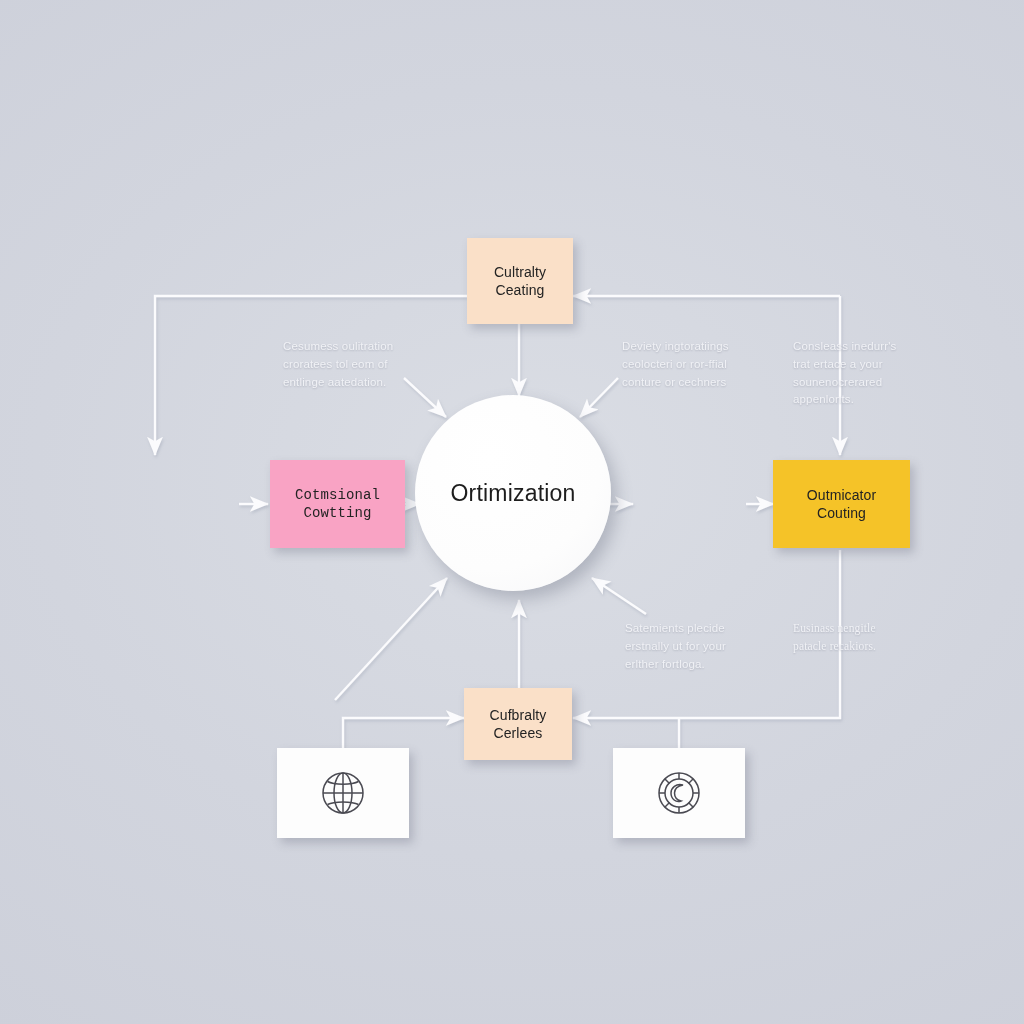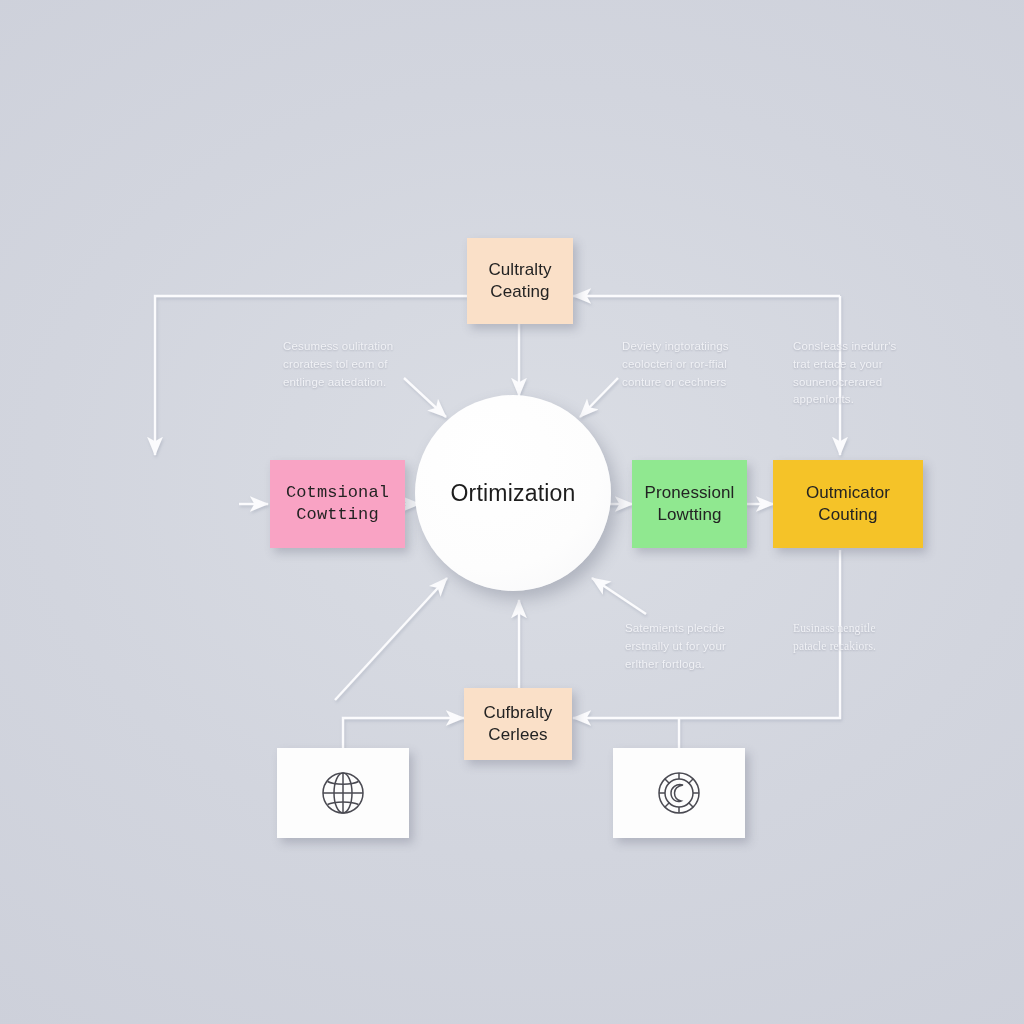--- a/index.html
+++ b/index.html
@@ -33,21 +33,21 @@
 
   
   .node {
     position: absolute;
     box-sizing: border-box;
     display: flex;
     align-items: center;
     justify-content: center;
     text-align: center;
     color: #232323;
-    font-size: 17px;
+    font-size: 14px;
     line-height: 1.32;
     letter-spacing: .1px;
     box-shadow: 4px 5px 9px rgba(95,100,118,.30);
   }
 
   .node .label {
     padding: 0 8px;
     white-space: pre-line;
   }
 
@@ -160,26 +160,22 @@
 
   <div class="node node-pink" style="left:270px; top:460px; width:135px; height:88px;">
     <span class="label">Cotmsional
 Cowtting</span>
   </div>
 
   <div id="center-circle">
     <span class="label">Ortimization</span>
   </div>
 
-  <div class="node node-green" style="left:632px; top:460px; width:115px; height:88px;">
-    <span class="label">Pronessionl
-Lowtting</span>
-  </div>
-
-  <div class="node node-orange" style="left:773px; top:460px; width:150px; height:88px;">
+
+  <div class="node node-orange" style="left:773px; top:460px; width:137px; height:88px;">
     <span class="label">Outmicator
 Couting</span>
   </div>
 
   <div class="node node-peach" style="left:464px; top:688px; width:108px; height:72px;text-align:center;">
     <span class="label">Cufbralty
 Cerlees</span>
   </div>
 
   <div class="annot" style="left:283px; top:338px; width:150px;">Cesumess oulitration

